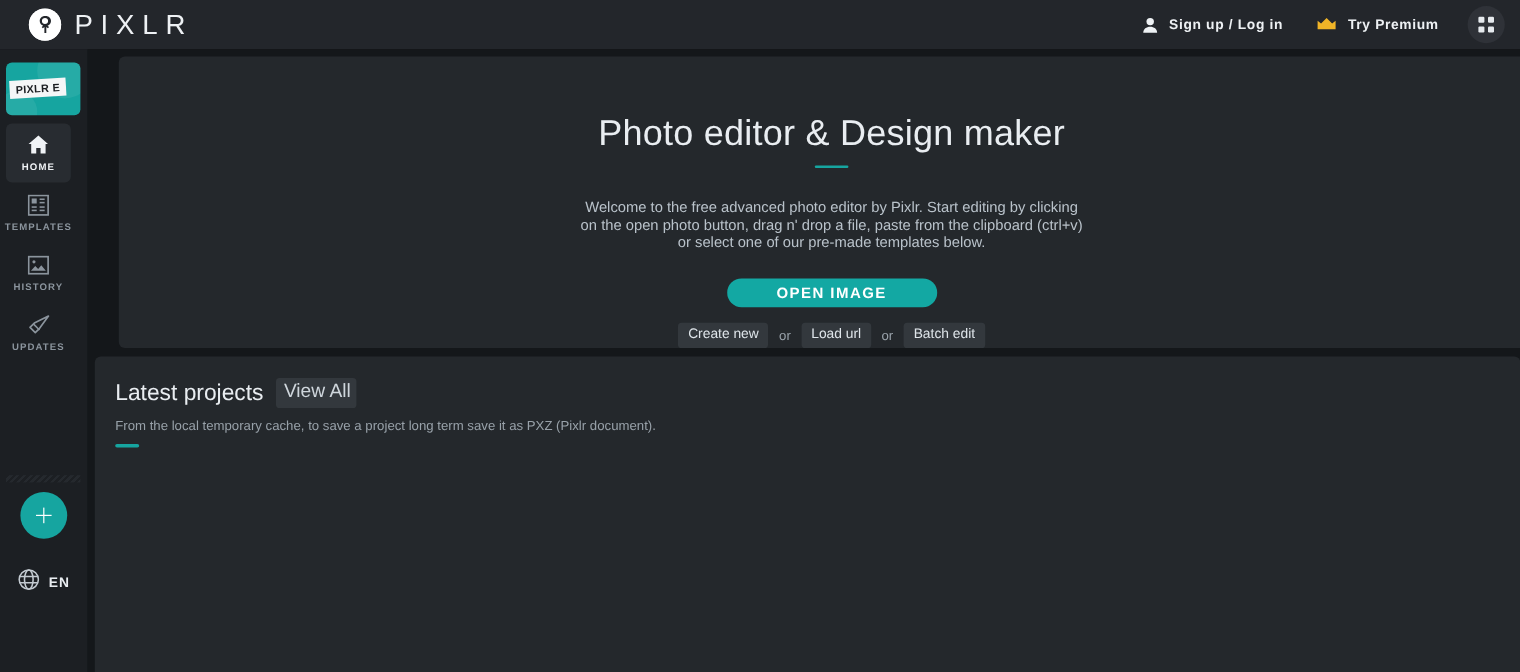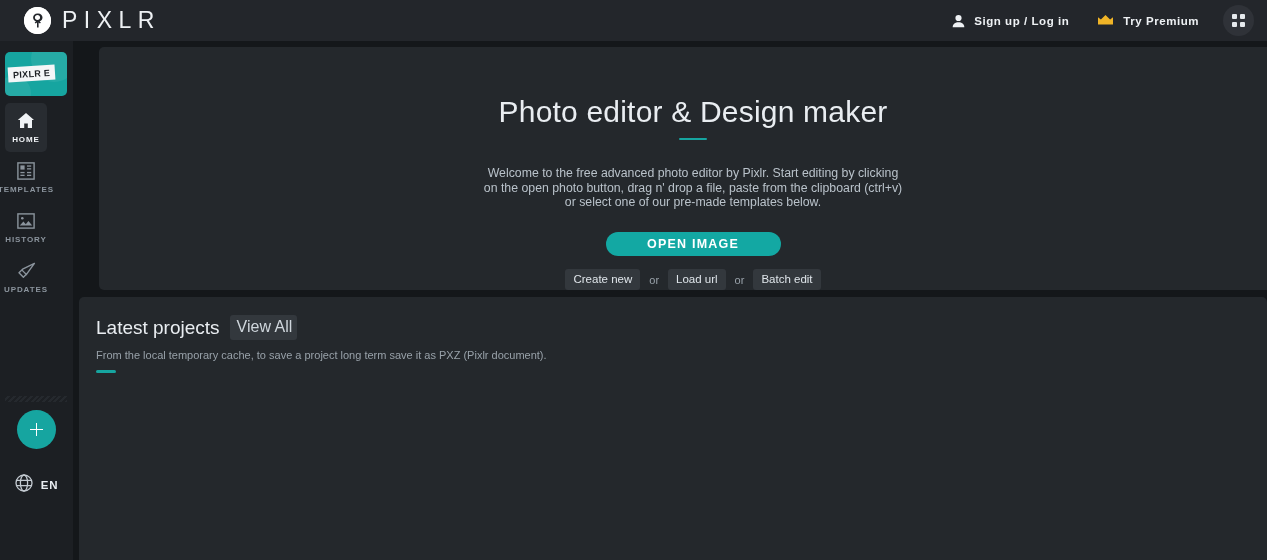--- a/index.html
+++ b/index.html
@@ -125,21 +125,21 @@
     font-size: 9px;
     font-weight: bold;
     letter-spacing: 0.3px;
     padding: 3px 5px 2px 5px;
     transform: rotate(-3.5deg);
     white-space: nowrap;
   }
 
   .nav { position: absolute; top: 62px; left: 5px; width: 62px; }
   .nav-item {
-    width: 42px;
+    width: 54px;
     height: 49px;
     border-radius: 5px;
     display: flex;
     flex-direction: column;
     align-items: center;
     justify-content: center;
     gap: 5px;
     cursor: pointer;
     margin-bottom: 1px;
   }

